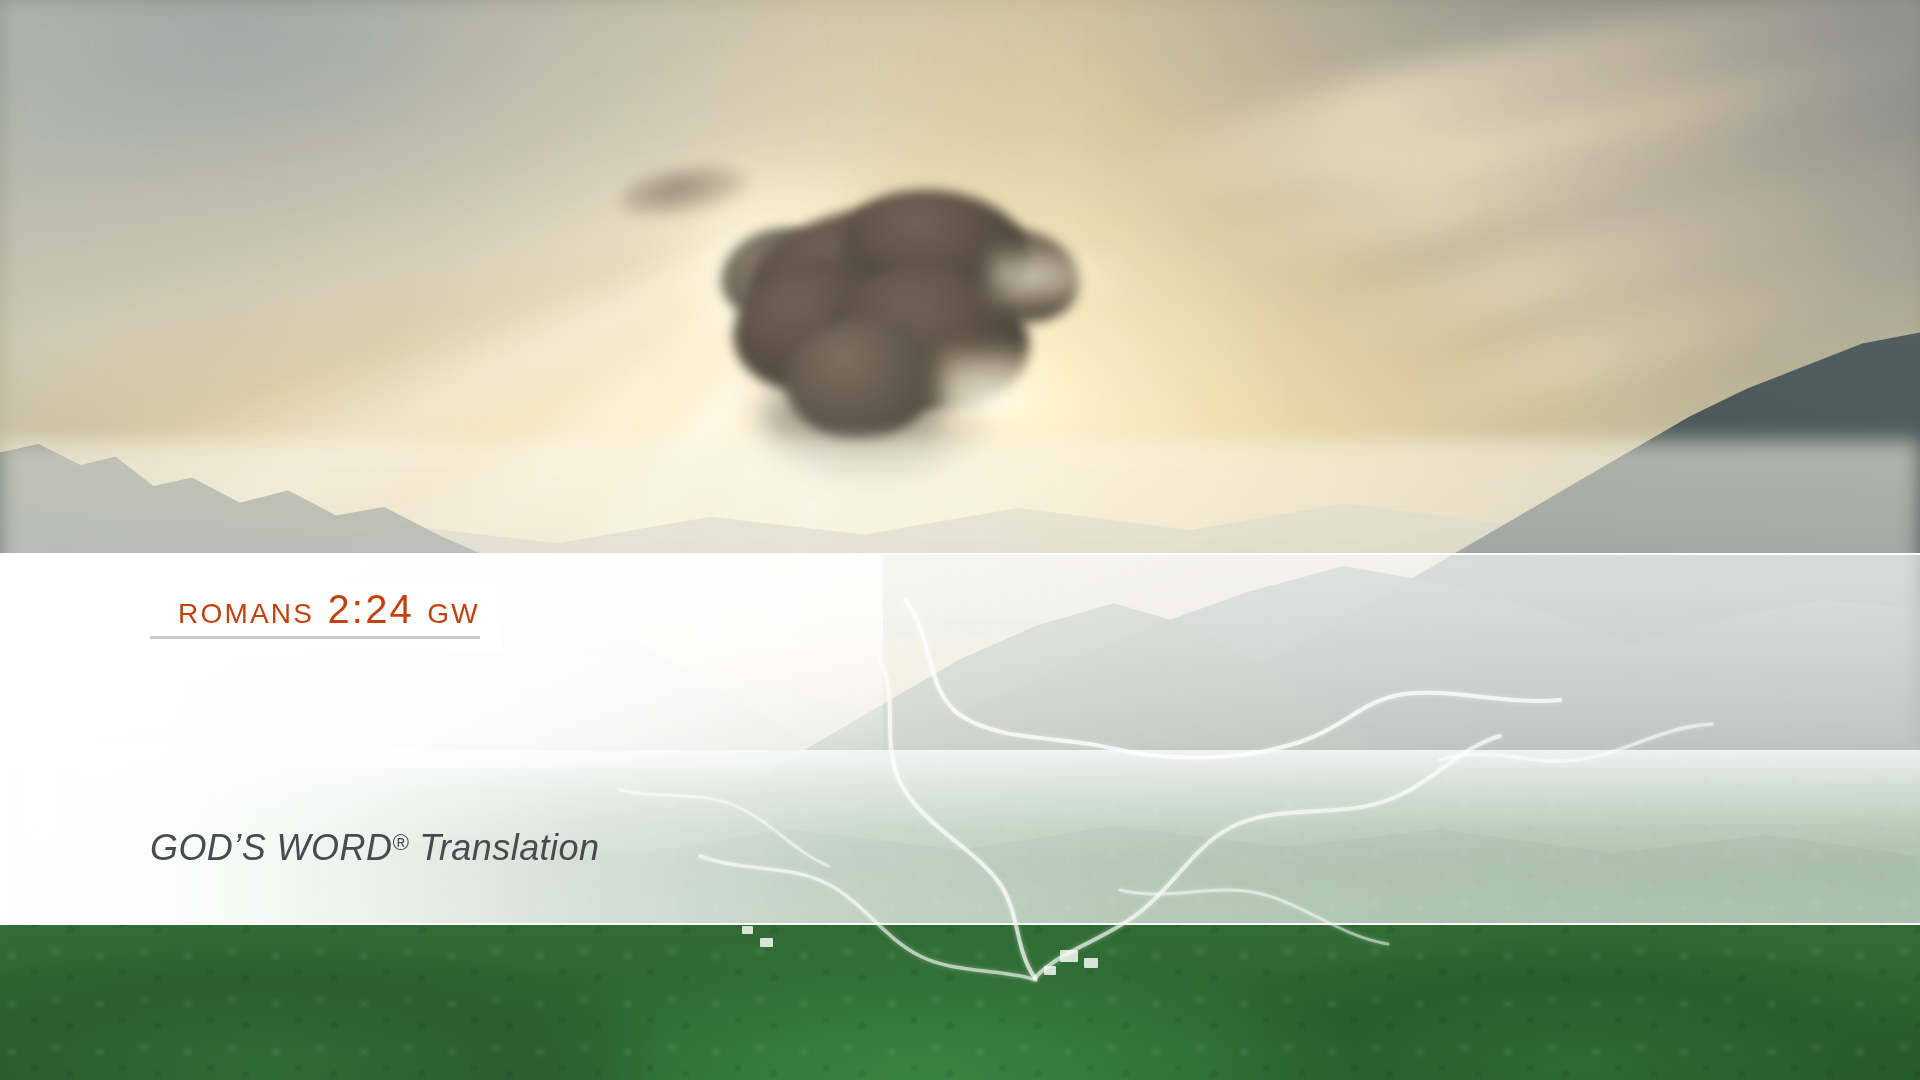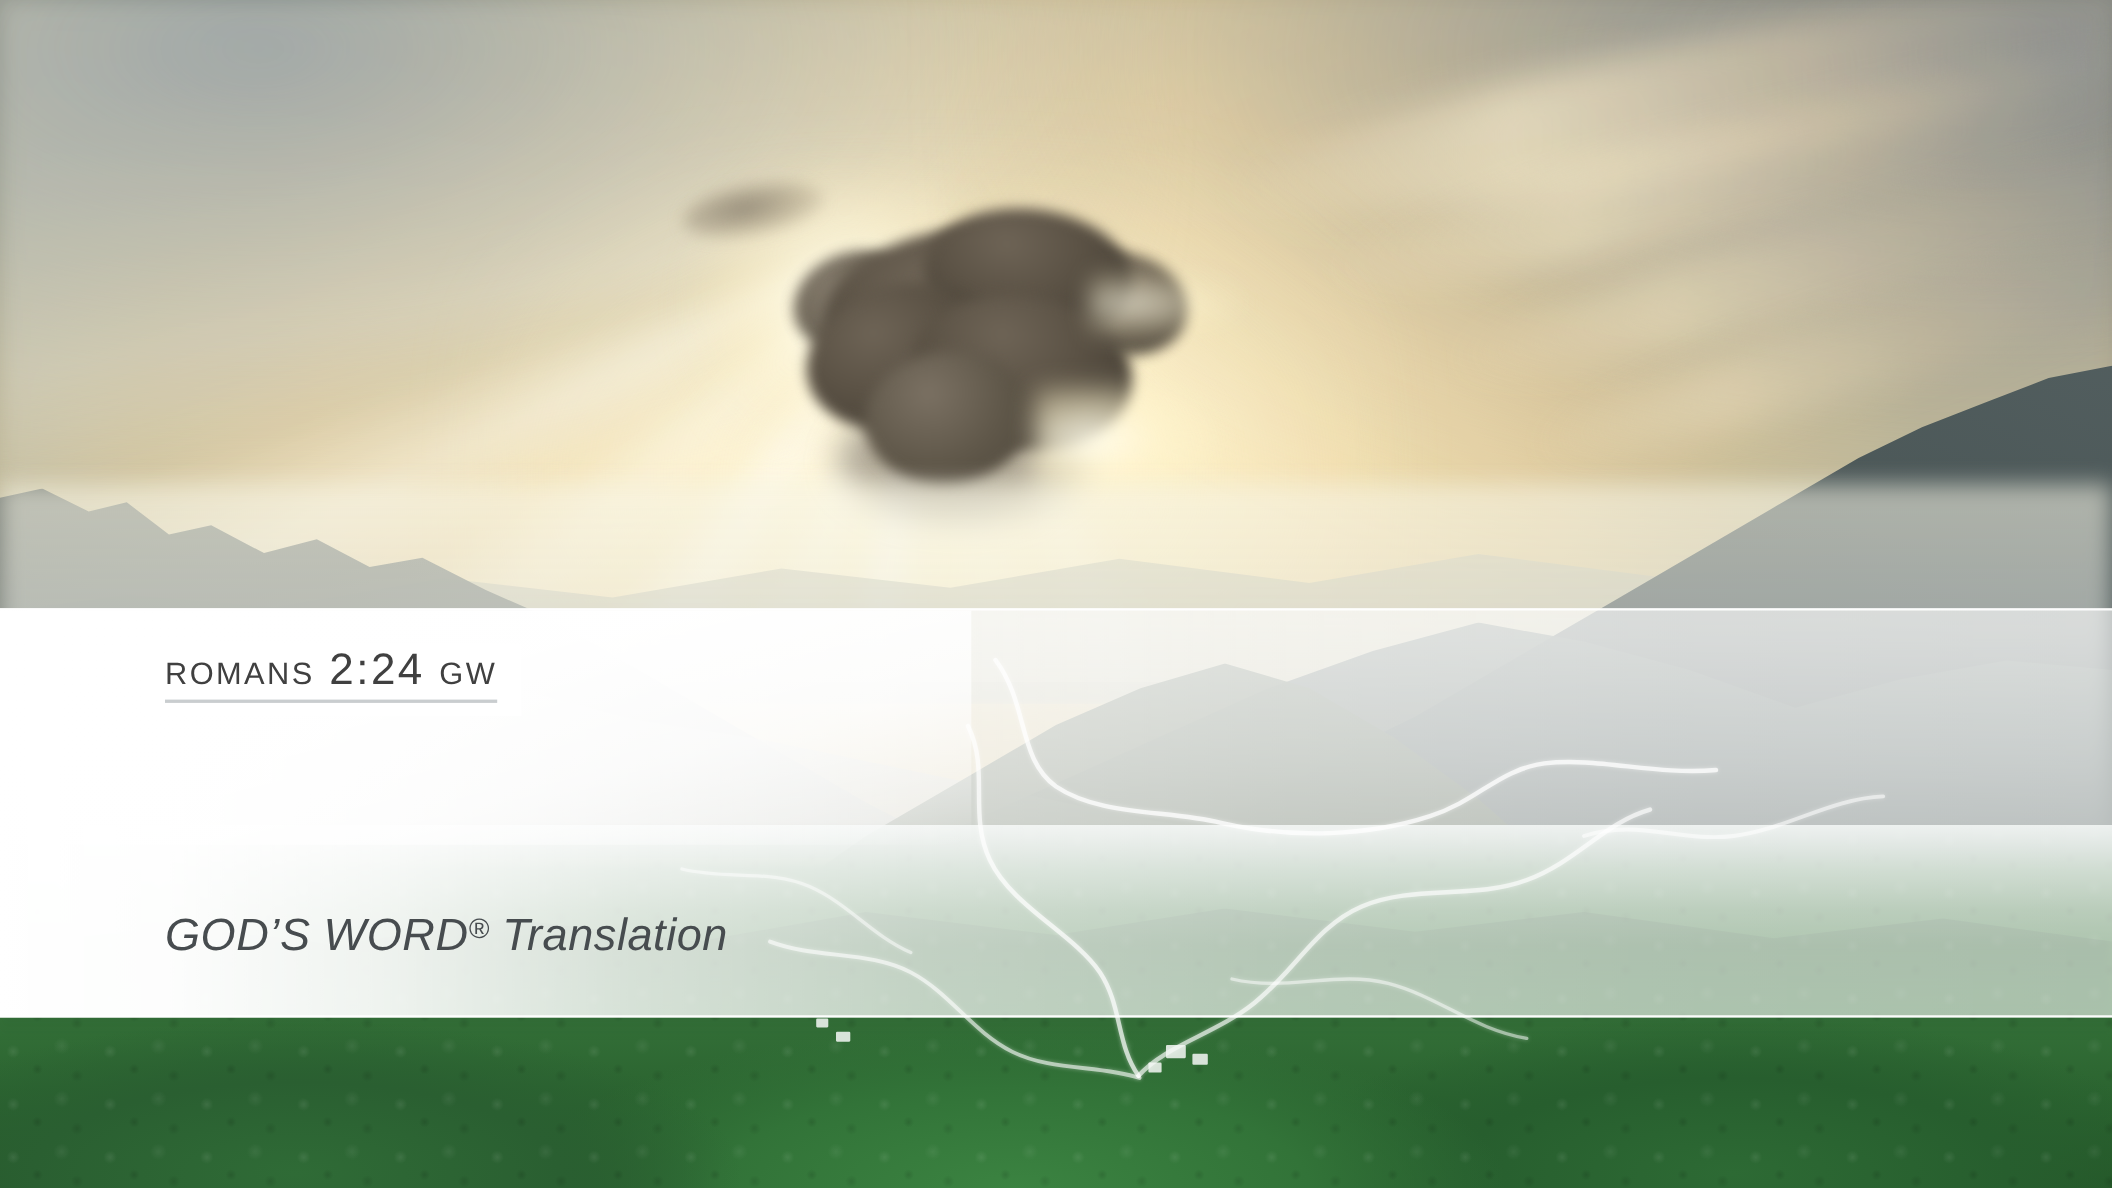--- a/index.html
+++ b/index.html
@@ -370,25 +370,26 @@
     top: 30px;
     padding: 4px 22px 12px 22px;
     background: rgba(255,255,255,0.97);
     display: inline-block;
   }
   .ref {
     font-family: "Liberation Sans", sans-serif;
     font-size: 40px;
     font-weight: 400;
     letter-spacing: 0.055em;
-    color: #404040;
+    color: #c2410c;
     line-height: 1;
     white-space: nowrap;
     font-variant: small-caps;
     text-transform: lowercase;
+    margin-left: 28px;
   }
   .ref-rule {
     margin-top: 7px;
     height: 3px;
     background: #c9cdcf;
     width: 100%;
   }
 
   .verse {
     position: absolute;
@@ -405,21 +406,21 @@
     max-width: 1300px;
   }
 
   .translation {
     position: absolute;
     left: 2px;
     top: 272px;
     font-family: "Liberation Sans", sans-serif;
     font-style: italic;
     font-weight: 400;
-    font-size: 41px;
+    font-size: 36px;
     letter-spacing: 0.012em;
     color: #474c4f;
     white-space: nowrap;
   }
   .translation sup {
     font-size: 0.62em;
     vertical-align: 0.45em;
     letter-spacing: 0;
   }
 </style>

